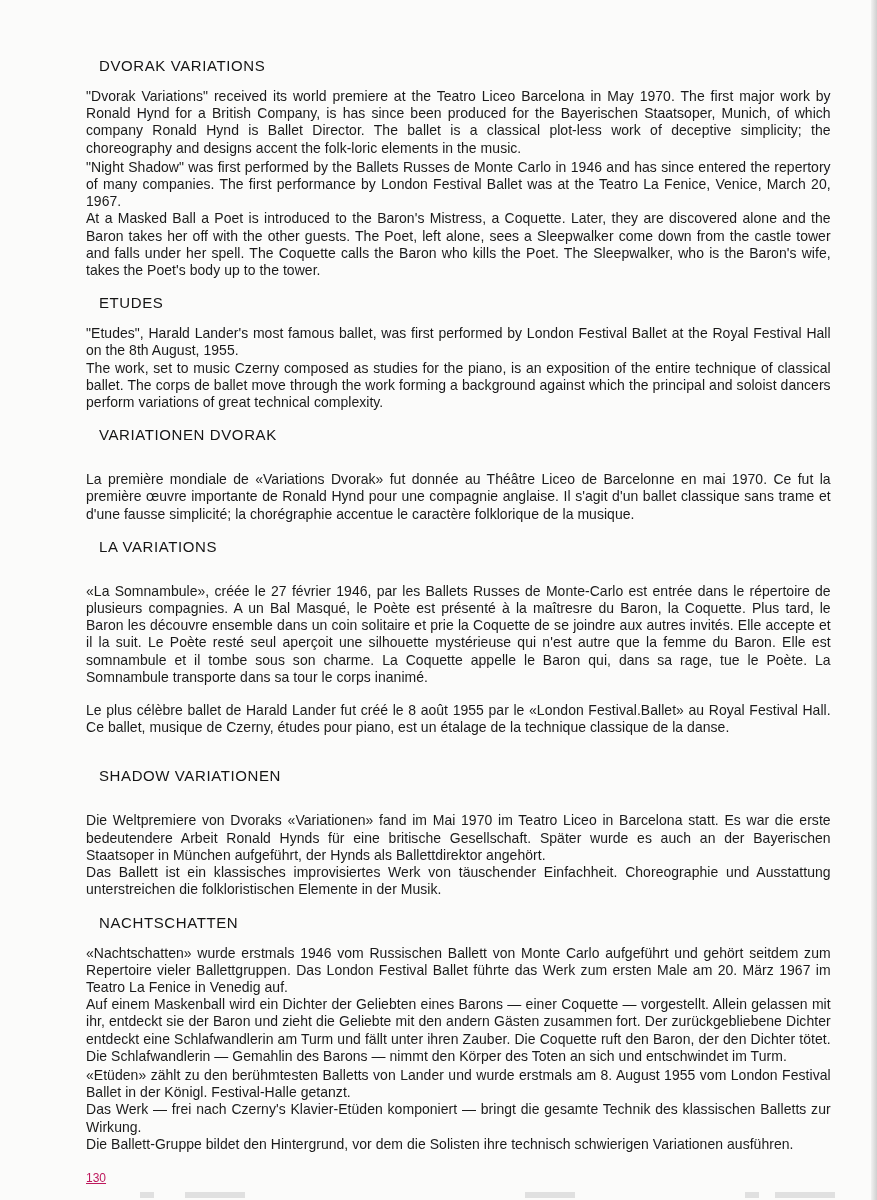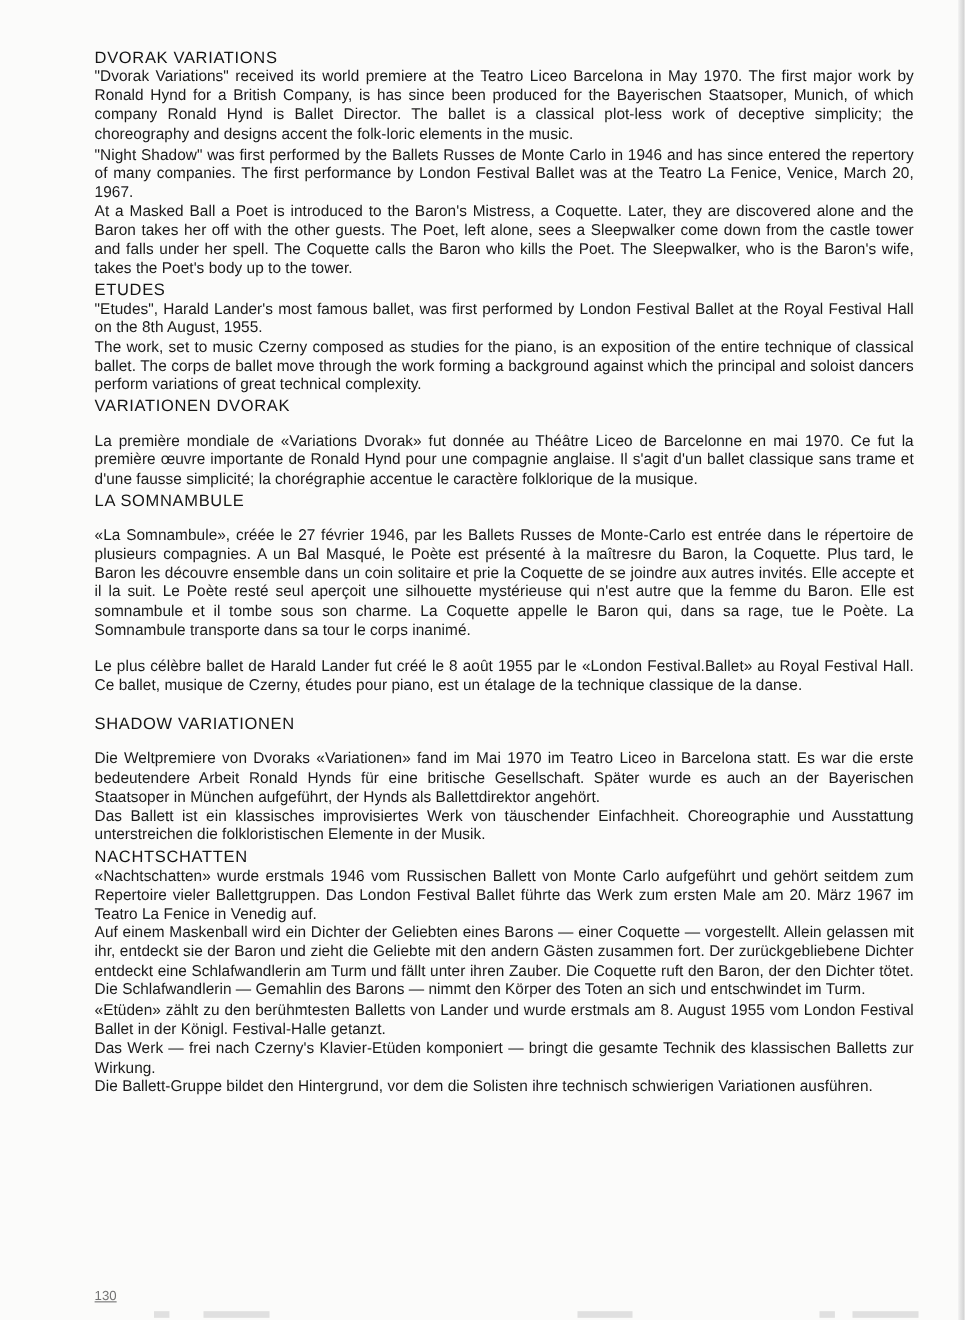--- a/index.html
+++ b/index.html
@@ -12,34 +12,34 @@
   }
   .right-edge {
     position: absolute; top: 0; right: 0; width: 6px; height: 1200px;
     background: linear-gradient(to right, #f2f2f2, #cfcfcf);
   }
   .page {
     position: absolute; left: 86px; top: 44px; width: 748px;
   }
   .section-title {
     font-size: 15px; letter-spacing: 0.6px; line-height: 18px;
-    margin: 0; font-weight: normal; color: #151515;
+    margin: 13px; font-weight: normal; color: #151515;
   }
   .para {
     font-size: 14.2px; line-height: 17.2px; margin: 0;
     text-align: justify; letter-spacing: 0.05px;
     transform: scaleX(0.985); transform-origin: left top;
     width: 756px;
   }
   .gap-small { height: 2px; }
   .gap-med { height: 14px; }
   .gap-big { height: 18px; }
   .page-number {
     position: absolute; left: 86px; top: 1171px;
-    font-size: 12px; color: #737373; text-decoration: underline;
+    font-size: 12px; color: #be185d; text-decoration: underline;
   }
   .footer-marks {
     position: absolute; left: 0; top: 1190px; width: 877px; height: 10px;
   }
   .footer-mark {
     position: absolute; top: 2px; height: 6px; background: #cfcfcf; opacity: 0.6;
   }
 </style>
 </head>
 <body>
@@ -68,21 +68,21 @@
   <div class="gap-small"></div>
 
   <div>
     <h2 class="section-title">VARIATIONEN DVORAK</h2>
     <div class="gap-med"></div>
     <p class="para">La première mondiale de «Variations Dvorak» fut donnée au Théâtre Liceo de Barcelonne en mai 1970. Ce fut la première œuvre importante de Ronald Hynd pour une compagnie anglaise. Il s'agit d'un ballet classique sans trame et d'une fausse simplicité; la chorégraphie accentue le caractère folklorique de la musique.</p>
   </div>
   <div class="gap-small"></div>
 
   <div>
-    <h2 class="section-title">LA SOMNAMBULE</h2>
+    <h2 class="section-title">LA VARIATIONS</h2>
     <div class="gap-med"></div>
     <p class="para">«La Somnambule», créée le 27 février 1946, par les Ballets Russes de Monte-Carlo est entrée dans le répertoire de plusieurs compagnies. A un Bal Masqué, le Poète est présenté à la maîtresre du Baron, la Coquette. Plus tard, le Baron les découvre ensemble dans un coin solitaire et prie la Coquette de se joindre aux autres invités. Elle accepte et il la suit. Le Poète resté seul aperçoit une silhouette mystérieuse qui n'est autre que la femme du Baron. Elle est somnambule et il tombe sous son charme. La Coquette appelle le Baron qui, dans sa rage, tue le Poète. La Somnambule transporte dans sa tour le corps inanimé.</p>
   </div>
   <div class="gap-small"></div>
 
   <div>
     <div class="gap-med"></div>
     <p class="para">Le plus célèbre ballet de Harald Lander fut créé le 8 août 1955 par le «London Festival.Ballet» au Royal Festival Hall. Ce ballet, musique de Czerny, études pour piano, est un étalage de la technique classique de la danse.</p>
   </div>
   <div class="gap-big"></div>

